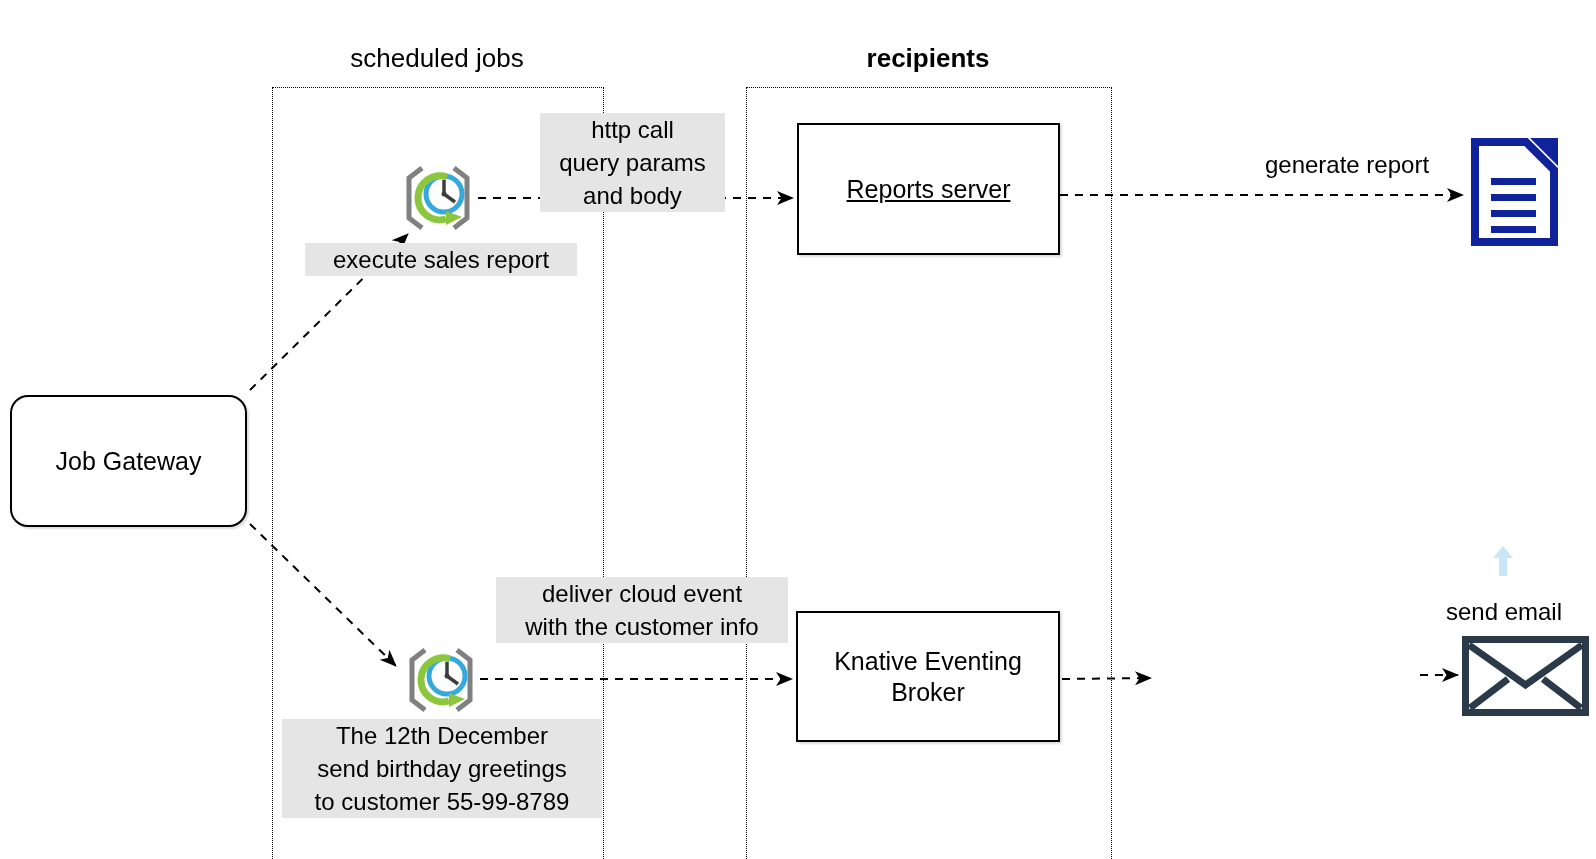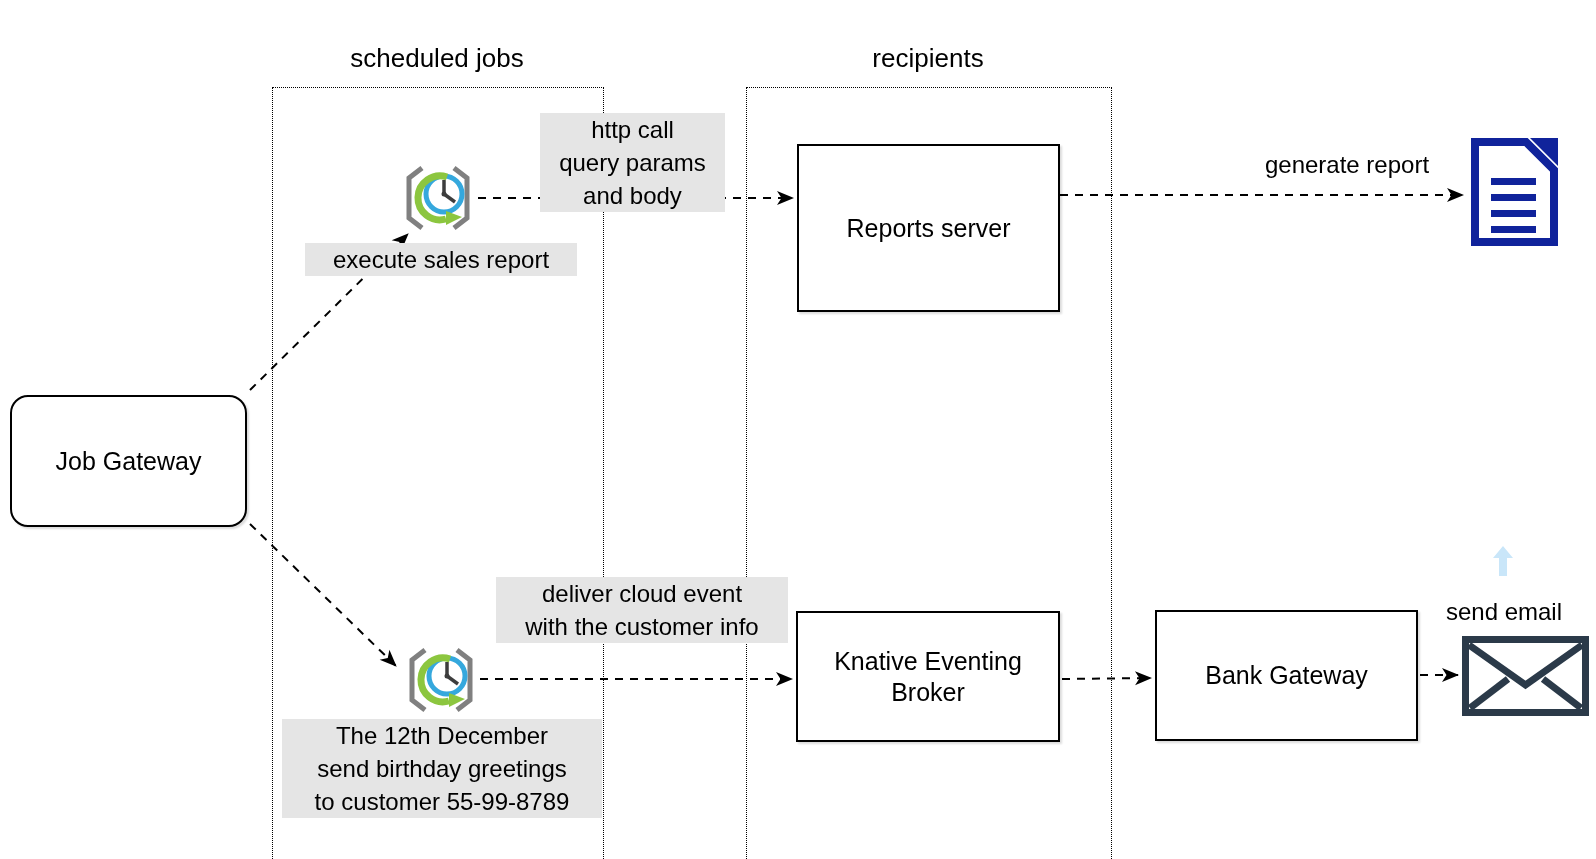--- a/index.html
+++ b/index.html
@@ -6,42 +6,42 @@
   #canvas{
     position:relative;width:1596px;height:859px;background:#ffffff;overflow:hidden;
     font-family:"Liberation Sans","DejaVu Sans",sans-serif;color:#000;margin-top:32px;
   }
   
   .group-box{position:absolute;border:1px dotted #000;background:transparent;}
   #grp-scheduled{left:272px;top:55px;width:330px;height:792px;}
   #grp-recipients{left:746px;top:55px;width:364px;height:792px;}
   .group-title{position:absolute;top:11px;font-size:26px;line-height:30px;text-align:center;}
   #title-scheduled{left:272px;width:330px;}
-  #title-recipients{left:746px;width:364px;}
+  #title-recipients{left:746px;width:364px;font-weight:bold;}
   
   svg.arrows{position:absolute;left:0;top:0;width:1596px;height:859px;}
   .dash{stroke:#000;stroke-width:2;stroke-dasharray:8 7;fill:none;}
   
   .note{position:absolute;background:#e5e5e5;font-size:24px;line-height:33px;text-align:center;}
   .note.clear{background:transparent;}
   #note-job1{left:305px;top:211px;width:272px;}
   #note-job2{left:282px;top:687px;width:320px;}
   #note-http{left:540px;top:81px;width:185px;}
   #note-cloud{left:496px;top:545px;width:292px;}
   #note-genreport{left:1237px;top:116px;width:220px;}
   #note-sendemail{left:1420px;top:563px;width:168px;}
   
   .node{
     position:absolute;background:#fff;border:2px solid #000;box-sizing:border-box;
     display:flex;align-items:center;justify-content:center;
     font-size:25px;line-height:31px;text-align:center;
     box-shadow:2px 2px 2px rgba(0,0,0,0.14);
   }
   #node-job{left:10px;top:363px;width:237px;height:132px;border-radius:18px;}
-  #node-reports{left:797px;top:112px;width:263px;height:168px;}
+  #node-reports{left:797px;top:91px;width:263px;height:132px;text-decoration:underline;}
   #node-knative{left:796px;top:579px;width:264px;height:131px;padding:0 28px;}
   #node-bank{left:1155px;top:578px;width:263px;height:131px;}
   
   .icon{position:absolute;}
   #icon-sched1{left:401px;top:133px;width:74px;height:66px;}
   #icon-sched2{left:404px;top:615px;width:74px;height:66px;}
   #icon-doc{left:1466px;top:104px;width:94px;height:112px;}
   #icon-env{left:1462px;top:604px;width:127px;height:80px;}
   #icon-up{left:1492px;top:514px;width:22px;height:30px;}
   .icon svg{display:block;width:100%;height:100%;}
@@ -93,23 +93,20 @@
 
   <div class="node" id="node-job">
     <span>Job Gateway</span>
   </div>
   <div class="node" id="node-reports">
     <span>Reports server</span>
   </div>
   <div class="node" id="node-knative">
     <span>Knative Eventing Broker</span>
   </div>
-  <div class="node" id="node-bank">
-    <span>Bank Gateway</span>
-  </div>
 
   <div class="icon" id="icon-sched1">
     <svg viewBox="0 0 74 66">
       <path d="M 21 3 L 8 13 L 8 53 L 21 63" fill="none" stroke="#808080" stroke-width="5"></path>
       <path d="M 53 3 L 66 13 L 66 53 L 53 63" fill="none" stroke="#808080" stroke-width="5"></path>
       <circle cx="43" cy="29" r="18" fill="#fff" stroke="#35A8DD" stroke-width="5"></circle>
       <line x1="43" y1="29" x2="43" y2="15" stroke="#3D3D3D" stroke-width="3.5"></line>
       <line x1="43" y1="29" x2="54" y2="37" stroke="#3D3D3D" stroke-width="3.5"></line>
       <circle cx="43" cy="29" r="2.5" fill="#3D3D3D"></circle>
       <path d="M 46 12 A 22 22 0 1 0 45 54" fill="none" stroke="#8CC63F" stroke-width="7"></path>

